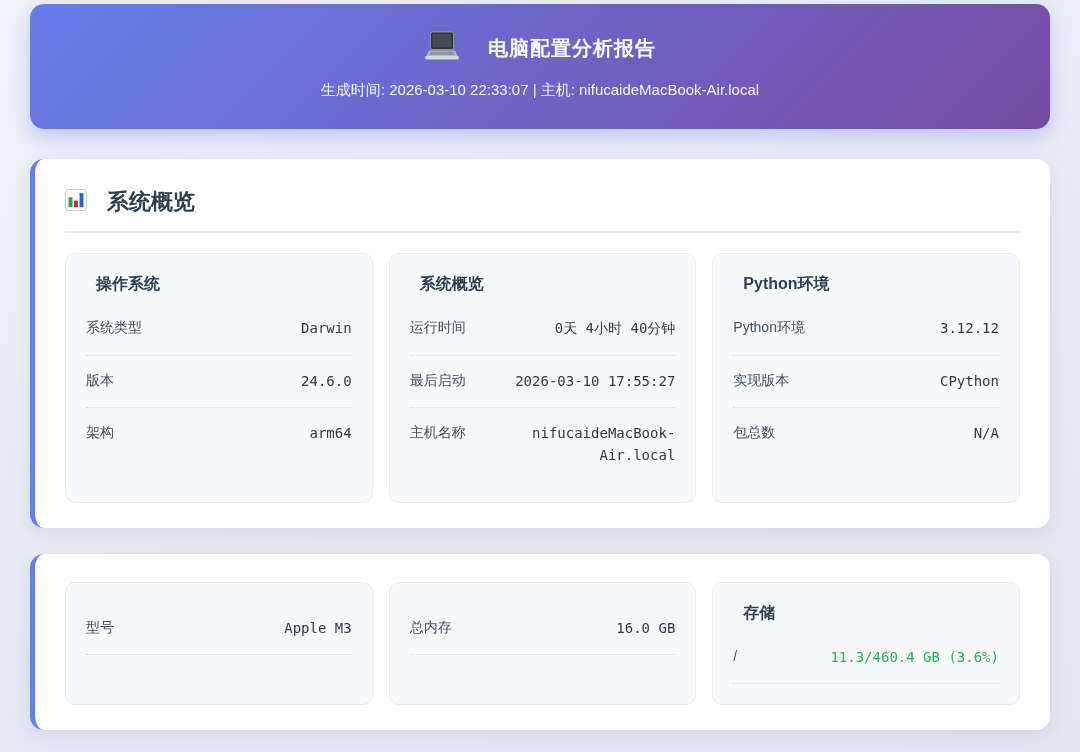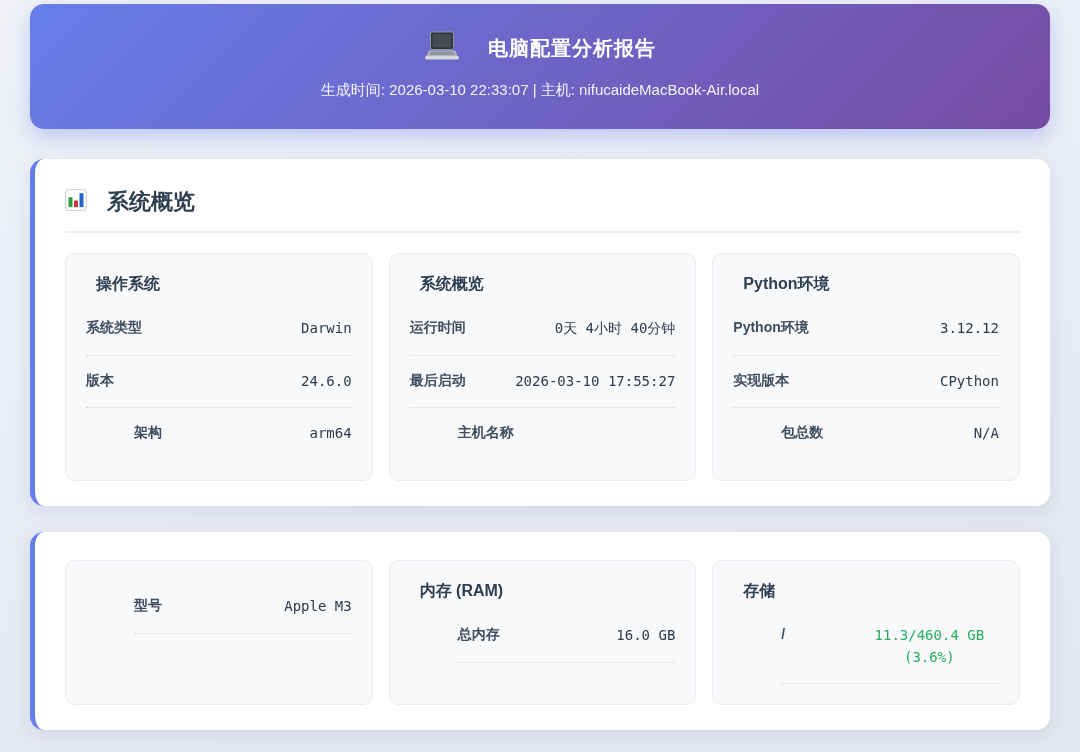--- a/index.html
+++ b/index.html
@@ -72,27 +72,27 @@
     border-radius:2px;
   }
 
   
   .row {
     display:flex; justify-content:space-between; align-items:flex-start;
     gap:18px;
     padding:15px 0;
     border-bottom:1px dotted #d4d9e1;
   }
-  .card .row:last-child { border-bottom:none;margin-left:48px; }
+  .card .row:last-child { border-bottom:none; }
   .section.cut .card .row:last-child { border-bottom:1px dotted #d4d9e1; }
-  .row .label { font-size:14px; font-weight:700; color:#3e4e5f; white-space:nowrap; padding-top:1px; }
+  .row .label { font-size:14px; font-weight:400; color:#3e4e5f; white-space:nowrap; padding-top:1px; }
   .row .value {
     font-family:"DejaVu Sans Mono","Liberation Mono",monospace;
     font-size:14px; color:#2b3a4a;
-    text-align:center;
+    text-align:right;
     max-width:64%;
     overflow-wrap:break-word;
     line-height:1.55;
   }
   .row .value.green { color:var(--ok-green,#27ae60); }
 </style>
 </head>
 <body>
 
 <div class="page">
@@ -151,20 +151,21 @@
             <div class="row">
               <span class="label">运行时间</span>
               <span class="value">0天 4小时 40分钟</span>
             </div>
             <div class="row">
               <span class="label">最后启动</span>
               <span class="value">2026-03-10 17:55:27</span>
             </div>
             <div class="row">
               <span class="label">主机名称</span>
+              <span class="value">nifucaideMacBook-Air.local</span>
             </div>
           </div>
           <div class="card">
             <div class="card-title">
               <span><span class="diamond"></span></span>
               <span>Python环境</span>
             </div>
             <div class="row">
               <span class="label">Python环境</span>
               <span class="value">3.12.12</span>
@@ -182,24 +183,20 @@
       </section>
       <section class="section cut">
         <div class="cards">
           <div class="card">
             <div class="row">
               <span class="label">型号</span>
               <span class="value">Apple M3</span>
             </div>
           </div>
           <div class="card">
-            <div class="card-title">
-              <span><span class="diamond"></span></span>
-              <span>内存 (RAM)</span>
-            </div>
             <div class="row">
               <span class="label">总内存</span>
               <span class="value">16.0 GB</span>
             </div>
           </div>
           <div class="card">
             <div class="card-title">
               <span><span class="diamond"></span></span>
               <span>存储</span>
             </div>

